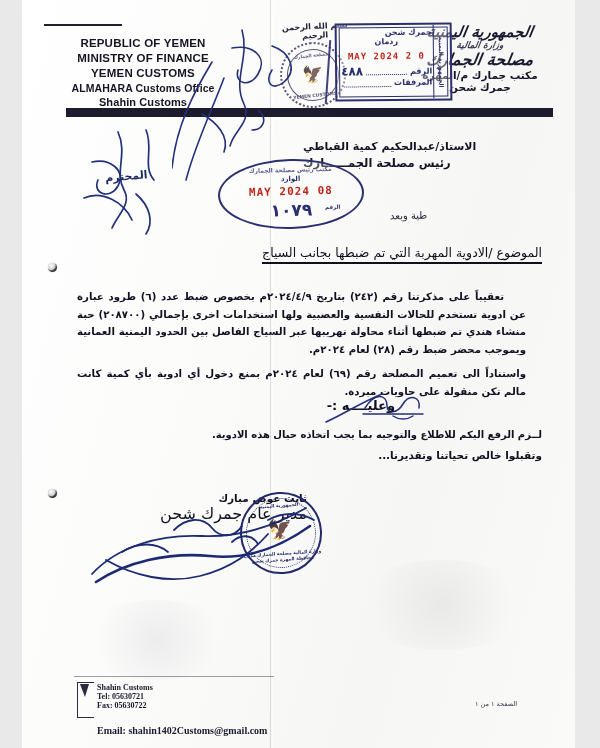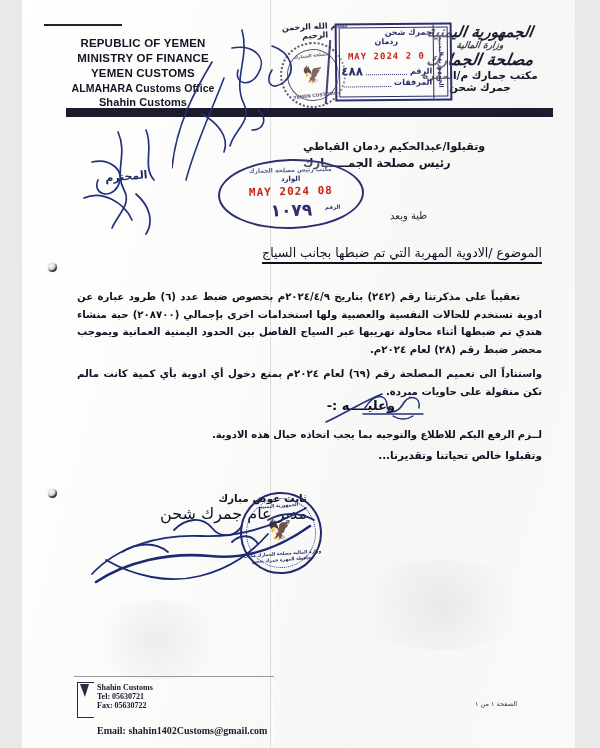--- a/index.html
+++ b/index.html
@@ -191,21 +191,21 @@
     letter-spacing:-.3px;
   }
 
   
   .body-text{
     position:absolute;right:33px;left:55px;top:288px;
     direction:rtl;text-align:justify;
     font-family:"DejaVu Sans",sans-serif;font-size:10.2px;font-weight:bold;
     color:#101022;line-height:1.72;letter-spacing:-.2px;
   }
-  .body-text p{margin:0 0 7px 0;text-indent:22px;}
+  .body-text p{margin:0 16px 7px 0;text-indent:22px;}
   .body-text p.p2{text-indent:0;}
 
   .onward{
     position:absolute;right:180px;top:398px;direction:rtl;
     font-family:"DejaVu Sans",sans-serif;font-size:13px;font-weight:bold;
     color:#101022;letter-spacing:2px;
   }
   .closing{
     position:absolute;right:33px;left:69px;top:425px;direction:rtl;
     text-align:right;font-family:"DejaVu Sans",sans-serif;
@@ -334,21 +334,21 @@
       </div>
     </div>
     <div class="rs-side">
       <span>الجمهورية اليمنية</span>
     </div>
   </div>
 
   <div class="divider"></div>
 
   <div class="addressee">
-    <div class="a1">وتقبلوا/عبدالحكيم ردمان القباطي</div>
+    <div class="a1">الاستاذ/عبدالحكيم كمية القباطي</div>
     <div class="a2">رئيس مصلحة الجمــــــارك</div>
   </div>
 
   <div class="oval-stamp">
     <div class="os-t1">مكتب رئيس مصلحة الجمارك</div>
     <div class="os-t2">الوارد</div>
     <div class="os-date">08 MAY 2024</div>
     <div class="os-numlabel">الرقم</div>
     <div class="os-num">١٠٧٩</div>
   </div>

